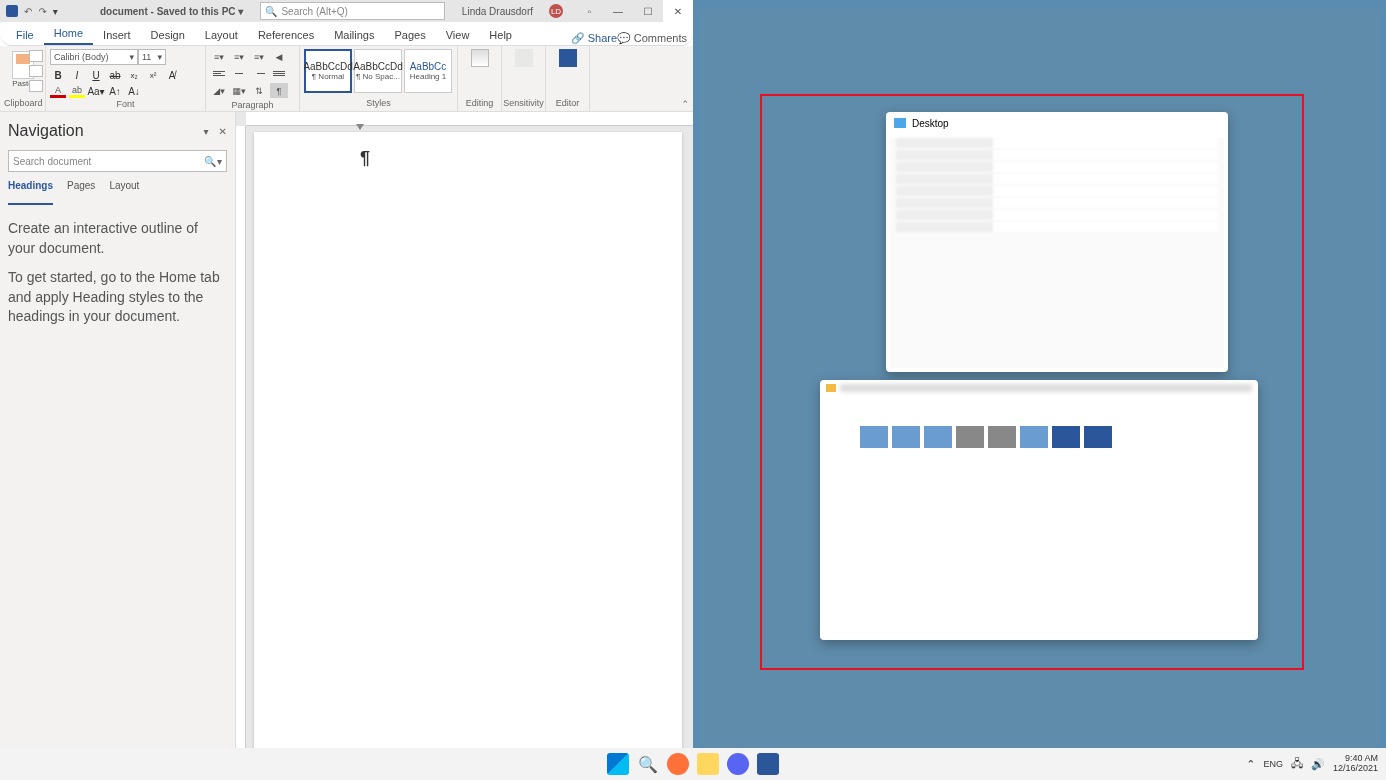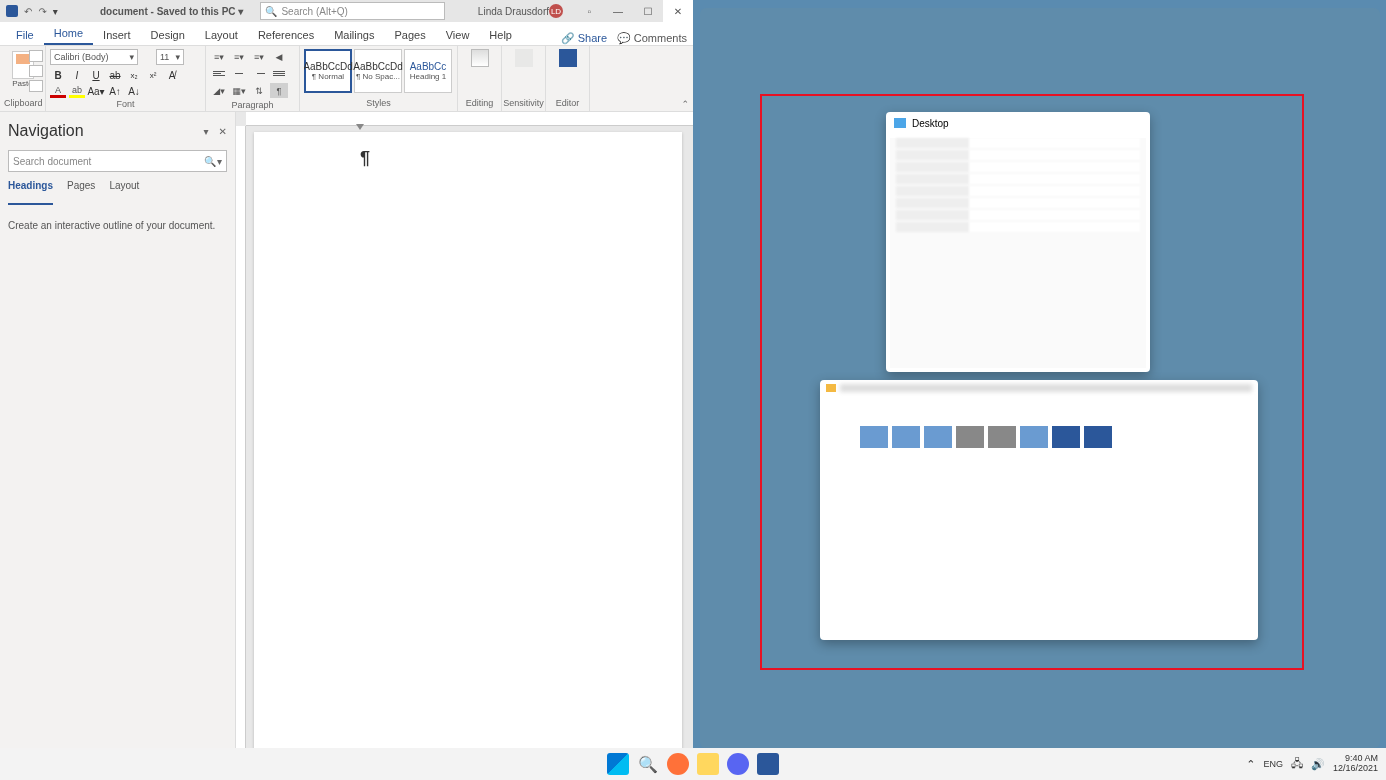--- a/index.html
+++ b/index.html
@@ -9,48 +9,48 @@
 .word-window { position: absolute; left: 0; top: 0; width: 693px; height: 748px; background: #fff; display: flex; flex-direction: column; }
 
 
 .titlebar { height: 22px; background: #e6e6e6; display: flex; align-items: center; font-size: 10px; color: #444; position: relative; }
 .titlebar .qa { display: flex; align-items: center; gap: 6px; padding: 0 6px; }
 .titlebar .save-ic { width: 12px; height: 12px; background: #2b579a; border-radius: 2px; }
 .titlebar .undo-ic, .titlebar .redo-ic { font-size: 10px; color: #666; }
 .titlebar .docname { position: absolute; left: 100px; color: #555; font-weight: bold; }
 .titlebar .searchbox { position: absolute; left: 260px; width: 185px; height: 18px; background: #fff; border: 1px solid #bbb; display: flex; align-items: center; padding: 0 4px; font-size: 10px; color: #888; }
 .titlebar .mag { margin-right: 4px; }
-.titlebar .user { position: absolute; right: 130px; display: flex; align-items: center; gap: 0; font-size: 10px; color: #555;}
+.titlebar .user { position: absolute; right: 130px; display: flex; align-items: center; gap: 16px; font-size: 10px; color: #555;}
 .titlebar .avatar { width: 14px; height: 14px; border-radius: 50%; background: #c0504d; color:#fff; font-size:8px; display:flex; align-items:center; justify-content:center;}
 .titlebar .winbtn { position: absolute; right: 0; display: flex; }
 .titlebar .wbtn { width: 30px; height: 22px; display:flex; align-items:center; justify-content:center; font-size:10px; color:#555;}
 .titlebar .wbtn.close { background:#fff; }
 .titlebar .tray-ic { position:absolute; right:102px; font-size:10px; color:#555;}
 
 
-.ribtabs { height: 24px; background:#fff; border-bottom:1px solid #ddd; display:flex; align-items:flex-end; padding:0 6px; font-size:11px; position:relative;}
+.ribtabs { height: 24px; background:#fff; border-bottom:1px solid #ddd; display:flex; align-items:flex-end; padding:0 6px; font-size:11px; position:relative;border-radius:12px;}
 .ribtabs .rtab { padding: 4px 10px; color:#444; cursor:pointer; }
 .ribtabs .rtab.file { color:#2b579a; }
 .ribtabs .rtab.active { border-bottom:2px solid #2b579a; color:#2b579a; }
-.ribtabs .right-actions { position:absolute; right:6px; display:flex; gap:10px; font-size:11px;margin-left:16px; }
+.ribtabs .right-actions { position:absolute; right:6px; display:flex; gap:0; font-size:11px;margin-left:16px; }
 .ribtabs .share { color:#2b579a; }
 .ribtabs .comments { color:#555; }
 
 
 .ribbon { height: 66px; background:#f3f2f1; border-bottom:1px solid #ddd; display:flex; font-size:9px; color:#555; position:relative;}
 .rgroup { border-right:1px solid #ddd; padding:3px 4px; display:flex; flex-direction:column; justify-content:space-between; position:relative;}
 .rgroup .glabel { text-align:center; font-size:9px; color:#666; }
 .clipboard { width:46px; }
 .clipboard .paste { width:22px; height:28px; background:#fff; border:1px solid #ccc; margin:2px auto 0; position:relative;}
 .clipboard .paste::before { content:""; position:absolute; top:2px; left:3px; width:14px; height:10px; background:#f4b183;}
 .clipboard .paste-lbl { font-size:8px; text-align:center;}
 .clipboard .mini-ic { position:absolute; right:2px; top:4px; display:flex; flex-direction:column; gap:3px;}
 .clipboard .mini-ic div{ width:14px; height:12px; border:1px solid #bbb; background:#fff;}
 .font { width:160px; }
-.font .row1 { display:flex; gap:18px; align-items:center; margin-bottom:2px;}
+.font .row1 { display:flex; gap:0; align-items:center; margin-bottom:2px;}
 .font .fontname { width:88px; height:16px; border:1px solid #bbb; background:#fff; font-size:9px; padding:0 3px; display:flex; align-items:center; justify-content:space-between;}
 .font .fontsize { width:28px; height:16px; border:1px solid #bbb; background:#fff; font-size:9px; padding:0 3px; display:flex; align-items:center; justify-content:space-between;}
 .font .row2, .font .row3 { display:flex; gap:3px; align-items:center;}
 .font .btn { width:16px; height:16px; display:flex; align-items:center; justify-content:center; font-size:10px; color:#333;}
 .font .btn.b { font-weight:bold;}
 .font .btn.i { font-style:italic;}
 .font .btn.u { text-decoration:underline;}
 .font .btn.strike { text-decoration:line-through;}
 .font .btn.sub { font-size:8px;}
 .font .btn.sup { font-size:8px;}
@@ -76,42 +76,42 @@
 
 .mainarea { flex:1; display:flex; background:#f9f9f9; position:relative; overflow:hidden;}
 .navpane { width:236px; background:#f3f2f1; border-right:1px solid #ddd; padding:10px 8px; display:flex; flex-direction:column; font-size:10px;}
 .navpane .navtitle { font-size:16px; color:#333; margin-bottom:10px; display:flex; justify-content:space-between; align-items:center;}
 .navpane .navtitle .navctl { display:flex; gap:10px; font-size:10px; color:#666;}
 .navpane .navsearch { width:100%; height:22px; border:1px solid #bbb; background:#fff; margin-bottom:8px; display:flex; align-items:center; padding:0 4px; font-size:10px; color:#888; justify-content:space-between;}
 .navpane .navsearch .sic { color:#666;}
 .navpane .navtabs { display:flex; gap:14px; font-size:10px; margin-bottom:14px;}
 .navpane .ntab { color:#555; padding-bottom:12px; cursor:pointer;}
 .navpane .ntab.active { color:#2b579a; border-bottom:2px solid #2b579a; font-weight:bold;}
-.navpane .helptxt { font-size:10px; color:#555; line-height:1.4;}
+.navpane .helptxt { font-size:14px; color:#555; line-height:1.4;}
 .navpane .helptxt p { margin-bottom:10px;}
 
 .docarea { flex:1; background:#e8e8e8; position:relative; overflow:hidden;}
 .ruler-h { position:absolute; top:0; left:10px; right:0; height:14px; background:#fff; border-bottom:1px solid #ccc; }
 .ruler-h::after { content:""; position:absolute; left:110px; top:12px; width:0; height:0; border-left:4px solid transparent; border-right:4px solid transparent; border-top:6px solid #888;}
 .ruler-v { position:absolute; left:0; top:14px; width:10px; bottom:0; background:#fff; border-right:1px solid #ccc;}
 .page { position:absolute; left:18px; top:20px; width:428px; height:700px; background:#fff; box-shadow:0 1px 3px rgba(0,0,0,0.2);}
 .page .cursor-para { position:absolute; left:106px; top:16px; font-size:18px; font-weight:bold; color:#333;}
 
 
 .statusbar { height:19px; background:#f3f2f1; border-top:1px solid #ddd; display:flex; align-items:center; font-size:9px; color:#555; padding:0 6px; justify-content:space-between;}
 .statusbar .sleft { display:flex; gap:10px;}
 .statusbar .sright { display:flex; align-items:center; gap:6px;}
 .statusbar .vbtn { width:16px; height:14px; border:1px solid #bbb; background:#fff;}
 .statusbar .zslider { width:60px; height:2px; background:#bbb; position:relative;}
 .statusbar .zslider::after { content:""; position:absolute; left:35px; top:-3px; width:2px; height:8px; background:#555;}
 
 
 .snap-area { position:absolute; left:700px; top:8px; width:680px; height:740px; background:#5f8cab; border-radius:6px;}
 .snap-highlight { position:absolute; left:60px; top:86px; width:544px; height:576px; border:2px solid #e81123;}
-.thumb1 { position:absolute; left:186px; top:104px; width:264px; height:260px; background:#fff; border-radius:4px; box-shadow:0 4px 12px rgba(0,0,0,0.3);}
+.thumb1 { position:absolute; left:186px; top:104px; width:342px; height:260px; background:#fff; border-radius:4px; box-shadow:0 4px 12px rgba(0,0,0,0.3);}
 .thumb1 .thdr { height:22px; display:flex; align-items:center; padding:0 8px; font-size:10px; gap:6px;}
 .thumb1 .thdr .fic { width:12px; height:10px; background:#4ca6e8;}
 .thumb1 .tbody { height:230px; background:#fafafa; margin:4px; position:relative;}
 .thumb1 .tbody .blurrow { height:10px; margin:2px 6px; background:linear-gradient(90deg,#eee 30%,#fff 30%); filter:blur(1px);}
 .thumb2 { position:absolute; left:120px; top:372px; width:438px; height:260px; background:#fff; border-radius:4px; box-shadow:0 4px 12px rgba(0,0,0,0.3);}
 .thumb2 .thdr2 { height:16px; display:flex; align-items:center; padding:0 6px; font-size:9px; gap:4px;}
 .thumb2 .thdr2 .fic2 { width:10px; height:8px; background:#f4b942;}
 .thumb2 .thdr2 .blurtxt { flex:1; height:8px; background:#ddd; filter:blur(2px);}
 .thumb2 .timg-row { display:flex; gap:4px; padding:30px 40px;}
 .thumb2 .timg { width:28px; height:22px; background:#6a9bd1;}
@@ -306,20 +306,21 @@
         <span>Search document</span>
         <span class="sic">🔍▾</span>
       </div>
       <div class="navtabs">
         <div class="ntab active">Headings</div>
         <div class="ntab">Pages</div>
         <div class="ntab">Layout</div>
       </div>
       <div class="helptxt">
         <p>Create an interactive outline of your document.</p>
+        <p>To get started, go to the Home tab and apply Heading styles to the headings in your document.</p>
       </div>
     </div>
     <div class="docarea">
       <div class="ruler-h"></div>
       <div class="ruler-v"></div>
       <div class="page">
         <span class="cursor-para">¶</span>
       </div>
     </div>
   </div>

